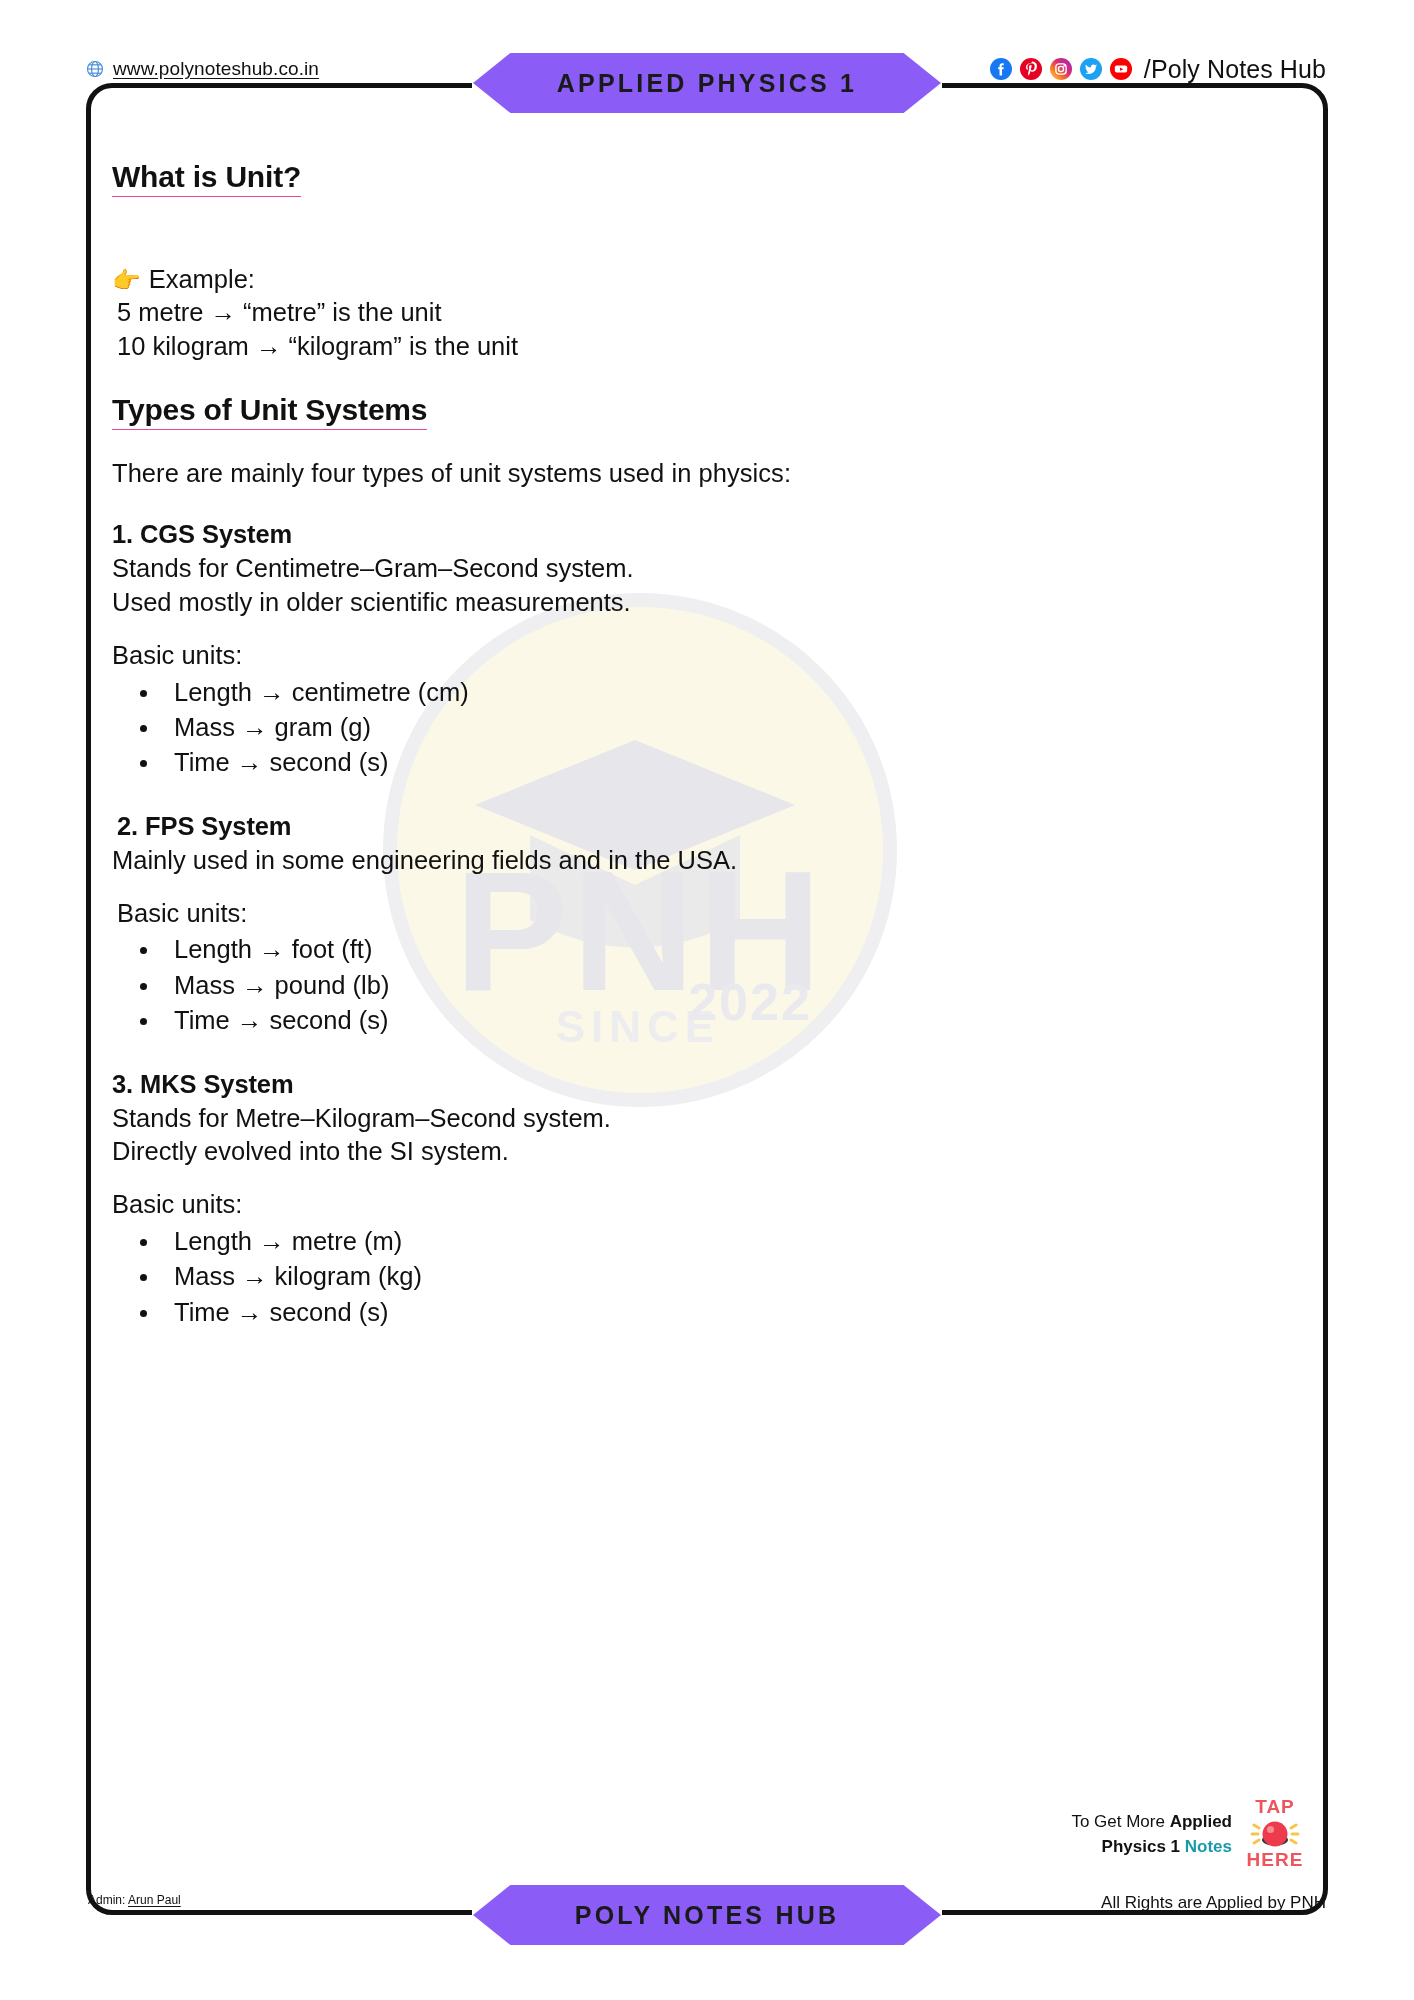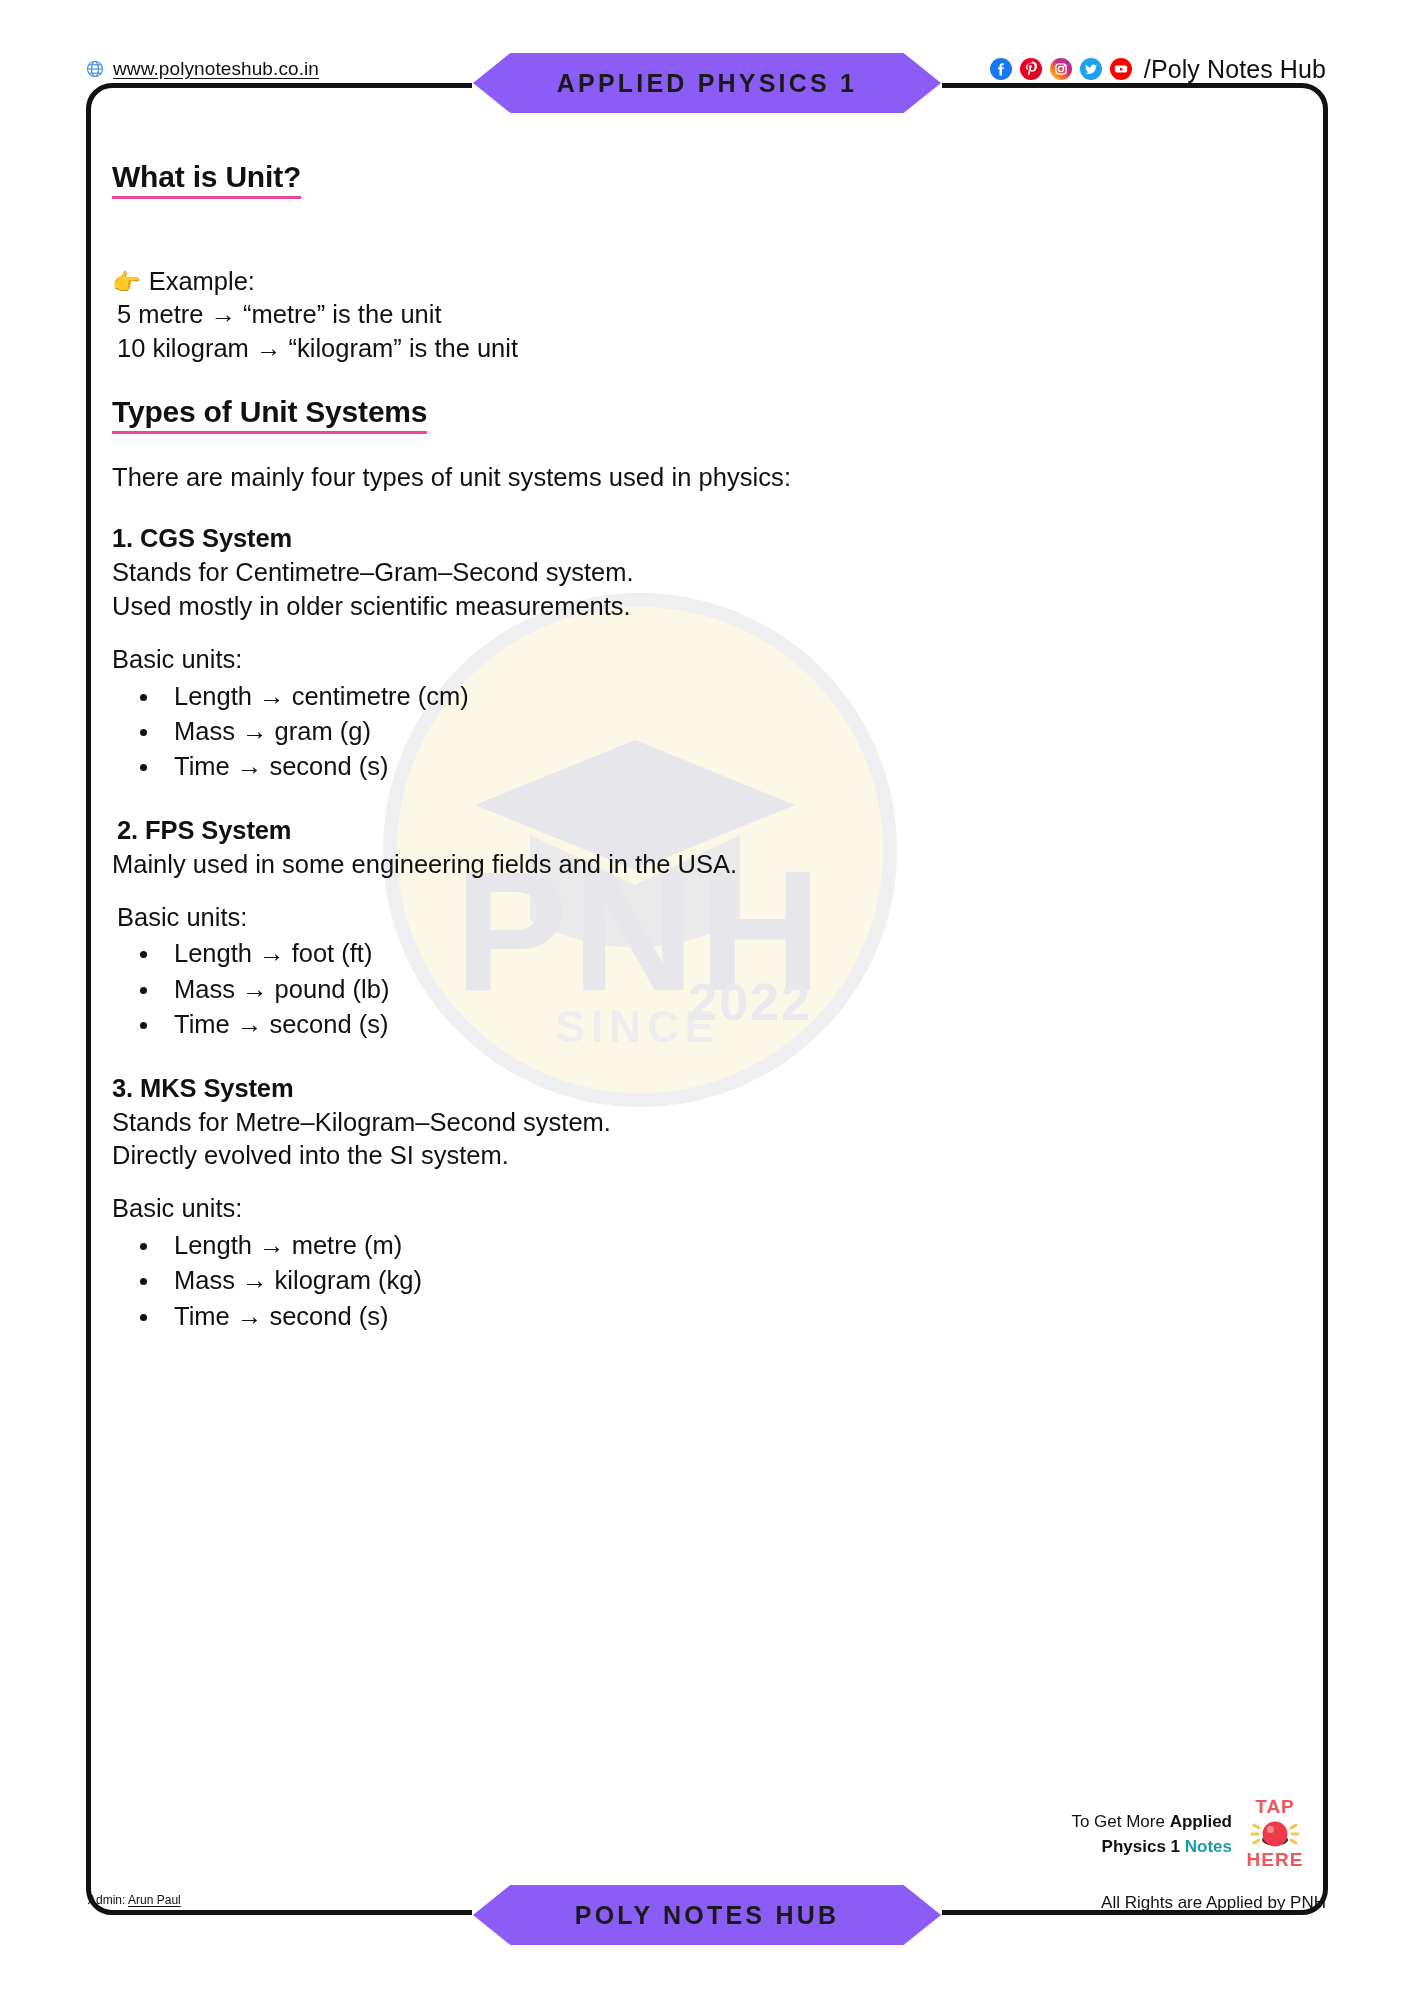--- a/index.html
+++ b/index.html
@@ -127,21 +127,21 @@
     width: 1190px;
     z-index: 2;
     color: #111111;
   }
 
   h2.section-title {
     font-size: 30px;
     font-weight: 700;
     letter-spacing: -.2px;
     display: inline-block;
-    border-bottom: 3px solid #ec4899;
+    border-bottom: 1px solid #ec4899;
     padding-bottom: 2px;
     margin-bottom: 26px;
   }
 
   p.para {
     font-size: 25.5px;
     line-height: 1.34;
     letter-spacing: .05px;
   }
 

